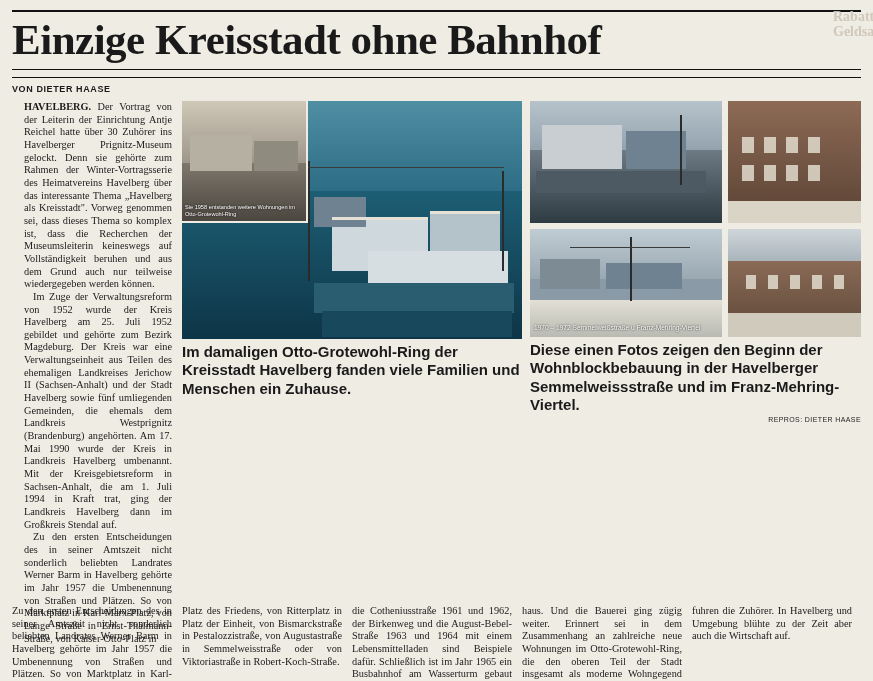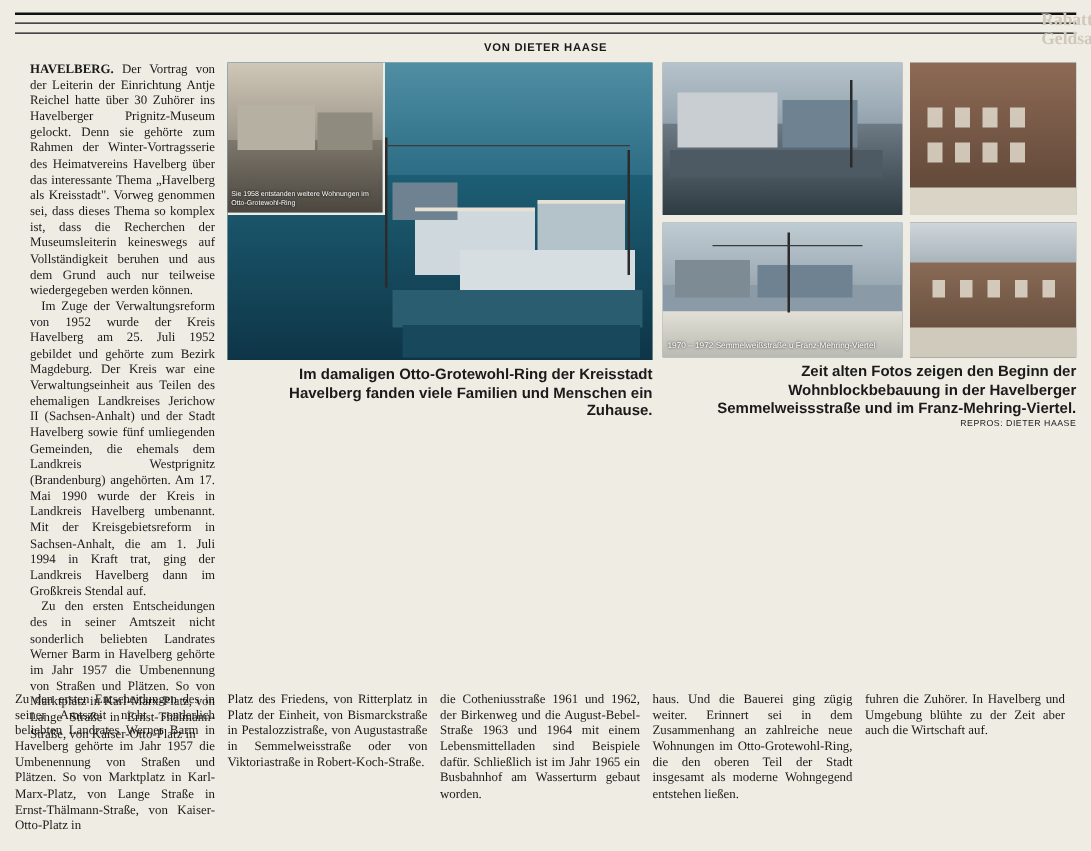--- a/index.html
+++ b/index.html
@@ -42,21 +42,20 @@
   .rule-thin2{
     border-top:1px solid #111;
     margin:0 0 6px 0;
   }
   .byline{
     font-family:"Liberation Sans", sans-serif;
     font-weight:bold;
     font-size:9px;
     letter-spacing:0.6px;
     margin:1px 0 7px 0;
-    text-align:center;
   }
   
   .grid{
     display:flex;
     gap:10px;
     height:496px;
   }
   .col{
     width:160px;
     font-size:10.3px;
@@ -75,25 +74,25 @@
   .photo-row{
     display:flex;
     gap:8px;
     height:238px;
   }
   .photo-block{position:relative;}
   .pb-left{width:340px;}
   .pb-right{flex:1;}
   .capt{
     font-family:"Liberation Sans", sans-serif;
-    font-size:12px;
+    font-size:15px;
     line-height:1.22;
     font-weight:bold;
     margin-top:4px;
-    text-align:right;
+    text-align:left;
   }
   .credit{
     font-family:"Liberation Sans", sans-serif;
     font-size:7px;
     letter-spacing:0.4px;
     text-align:right;
     margin-top:2px;
     color:#222;
   }
   
@@ -158,20 +157,21 @@
   .bcol p{margin:0;text-indent:9px;}
   .bcol p.first{text-indent:0;}
 </style>
 </head>
 <body>
 
 <div class="page">
 
   <div class="rule-top"></div>
 
+  <div class="headline">Einzige Kreisstadt ohne Bahnhof</div>
 
   <div class="rule-thin"></div>
 
 
   <div class="rule-thin2"></div>
 
   <div class="byline">VON DIETER HAASE</div>
 
   <div class="grid">
 
@@ -248,21 +248,21 @@
               <div style="position:absolute;inset:0;background:linear-gradient(#9b7a63,#5d4637);"></div>
               <div style="position:absolute;left:0;right:0;top:0;height:30%;background:linear-gradient(#cfd6da,#a9b4bb);"></div>
               <div class="brickwin" style="left:18px;top:46px;width:10px;height:14px;"></div>
               <div class="brickwin" style="left:40px;top:46px;width:10px;height:14px;"></div>
               <div class="brickwin" style="left:62px;top:46px;width:10px;height:14px;"></div>
               <div class="brickwin" style="left:84px;top:46px;width:10px;height:14px;"></div>
               <div class="brickwin" style="left:106px;top:46px;width:10px;height:14px;"></div>
               <div style="position:absolute;left:0;right:0;bottom:0;height:22%;background:#cfcabb;"></div>
             </div>
           </div>
-          <div class="capt">Zeit alten Fotos zeigen den Beginn der Wohnblockbebauung in der Havelberger Semmelweissstraße und im Franz-Mehring-Viertel.</div>
+          <div class="capt">Diese einen Fotos zeigen den Beginn der Wohnblockbebauung in der Havelberger Semmelweissstraße und im Franz-Mehring-Viertel.</div>
           <div class="credit">REPROS: DIETER HAASE</div>
         </div>
 
       </div>
     </div>
   </div>
 
   <div class="bottom-grid">
     <div class="bcol">
       <p class="first">Zu den ersten Entscheidungen des in seiner Amtszeit nicht sonderlich beliebten Landrates Werner Barm in Havelberg gehörte im Jahr 1957 die Umbenennung von Straßen und Plätzen. So von Marktplatz in Karl-Marx-Platz, von Lange Straße in Ernst-Thälmann-Straße, von Kaiser-Otto-Platz in</p>

